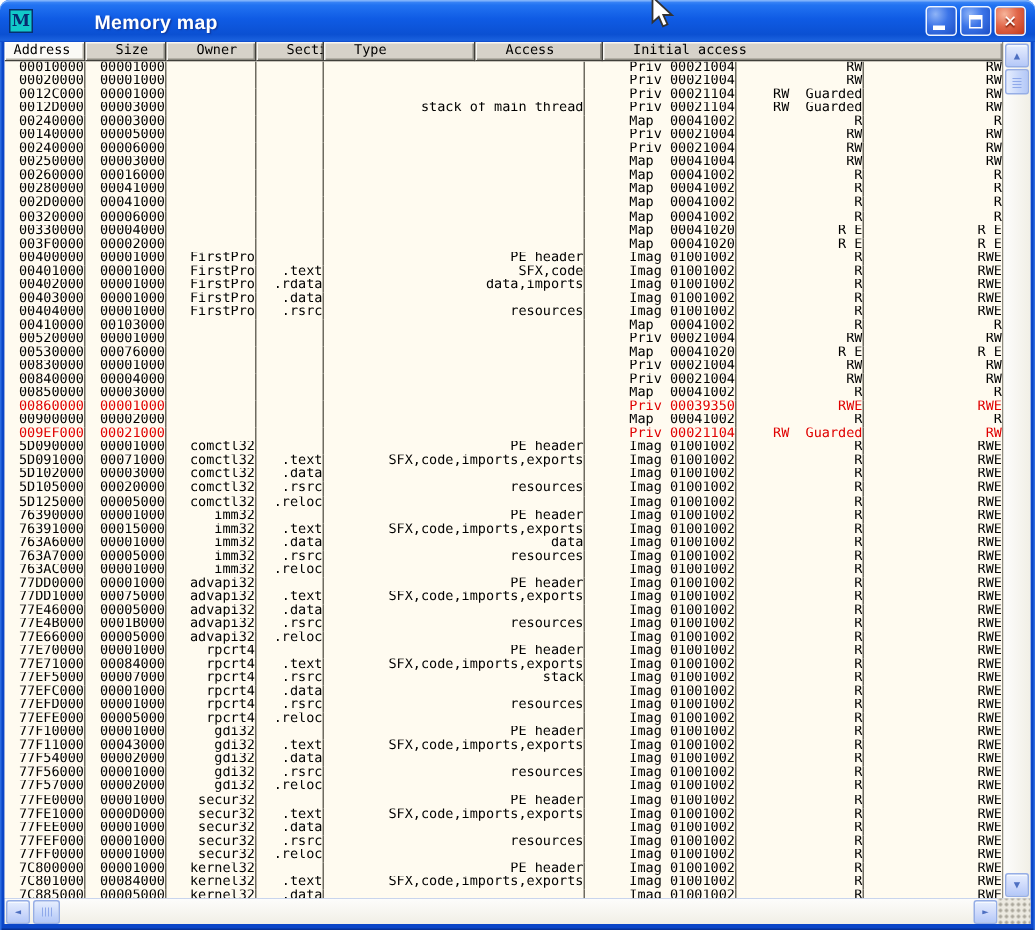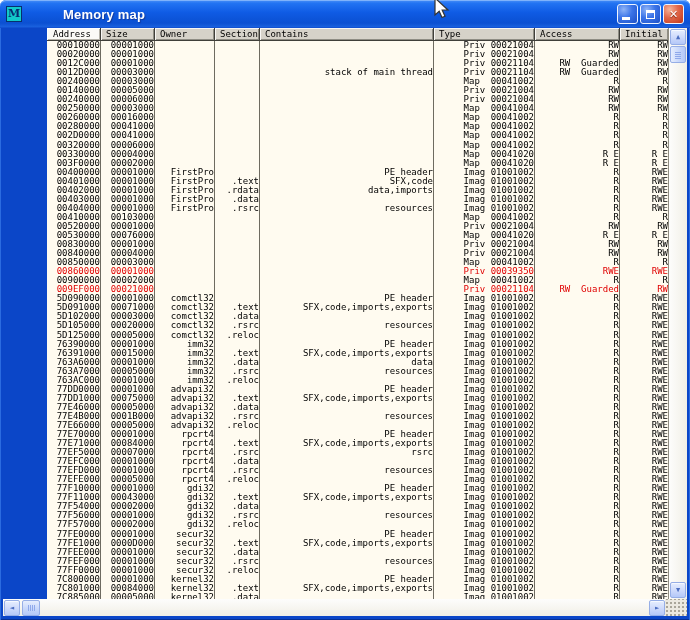--- a/index.html
+++ b/index.html
@@ -37,29 +37,29 @@
   }
   .tb-btn.blue  { background:radial-gradient(circle at 30% 25%, #8fb4f7 0%, #3b74e8 45%, #1c4fc6 100%); }
   .tb-btn.red   { background:radial-gradient(circle at 30% 25%, #f6b49a 0%, #e1674a 45%, #c03517 100%); }
   .glyph-min { position:absolute; left:4px; bottom:3px; width:8px; height:3px; background:#ffffff; }
   .glyph-max { width:9px; height:9px; border:1px solid #ffffff; border-top-width:3px; }
   .glyph-close { color:#ffffff; font:bold 11px/11px "DejaVu Sans", sans-serif; text-shadow:0 1px 1px #7c1d08; }
 
   
   .content {
     position:absolute; left:3px; right:3px; top:28px; bottom:21px;
-    background:#fffbf0; display:flex; overflow:hidden;margin-left:44px;
+    background:#fffbf0; display:flex; overflow:hidden;
   }
   .table-area { flex:1 1 auto; display:flex; flex-direction:column; overflow:hidden; border-right:1px solid #8f8c80; }
 
   .header-row { flex:none; height:13px; display:flex; background:#d6d2c9; }
   .hcell {
     height:13px; flex:none; overflow:hidden; white-space:pre;
     font:9px/12px "DejaVu Sans Mono", monospace; color:#000;
-    padding-left:5px; background:#d6d2c9;
+    padding-left:20px; background:#d6d2c9;
     border-right:1px solid #403f3a; border-bottom:1px solid #403f3a;
     box-shadow: inset 1px 1px 0 #f7f6f3, inset -1px -1px 0 #8f8d84;
   }
   .hcell.active { background:#fbfaf6; box-shadow: inset 1px 1px 0 #ffffff, inset -1px -1px 0 #b5b2a8; }
 
   .rows { flex:1 1 auto; overflow:hidden; background:#fffbf0;text-align:right; }
   .trow { display:flex; height:9.05px; }
   .tcell {
     flex:none; overflow:hidden; white-space:pre;
     font:9px/9px "DejaVu Sans Mono", monospace; color:#000;
@@ -149,21 +149,20 @@
     </div>
   </div>
 
   <div class="content">
     <div class="table-area">
       <div class="header-row">
           <div class="hcell c-address active">Address</div>
           <div class="hcell c-size">Size</div>
           <div class="hcell c-owner">Owner</div>
           <div class="hcell c-section">Section</div>
-          <div class="hcell c-contains">Contains</div>
           <div class="hcell c-type">Type</div>
           <div class="hcell c-access">Access</div>
           <div class="hcell c-initial">Initial access</div>
         </div>
       <div class="rows">
           <div class="trow">
             <div class="tcell c-address">00010000</div>
             <div class="tcell c-size">00001000</div>
             <div class="tcell c-owner"></div>
             <div class="tcell c-section"></div>
@@ -610,21 +609,21 @@
             <div class="tcell c-contains">SFX,code,imports,exports</div>
             <div class="tcell c-type">Imag 01001002</div>
             <div class="tcell c-access">R</div>
             <div class="tcell c-initial">RWE</div>
           </div>
           <div class="trow">
             <div class="tcell c-address">77EF5000</div>
             <div class="tcell c-size">00007000</div>
             <div class="tcell c-owner">rpcrt4</div>
             <div class="tcell c-section">.rsrc</div>
-            <div class="tcell c-contains">rsrc</div>
+            <div class="tcell c-contains">stack</div>
             <div class="tcell c-type">Imag 01001002</div>
             <div class="tcell c-access">R</div>
             <div class="tcell c-initial">RWE</div>
           </div>
           <div class="trow">
             <div class="tcell c-address">77EFC000</div>
             <div class="tcell c-size">00001000</div>
             <div class="tcell c-owner">rpcrt4</div>
             <div class="tcell c-section">.data</div>
             <div class="tcell c-contains"></div>

